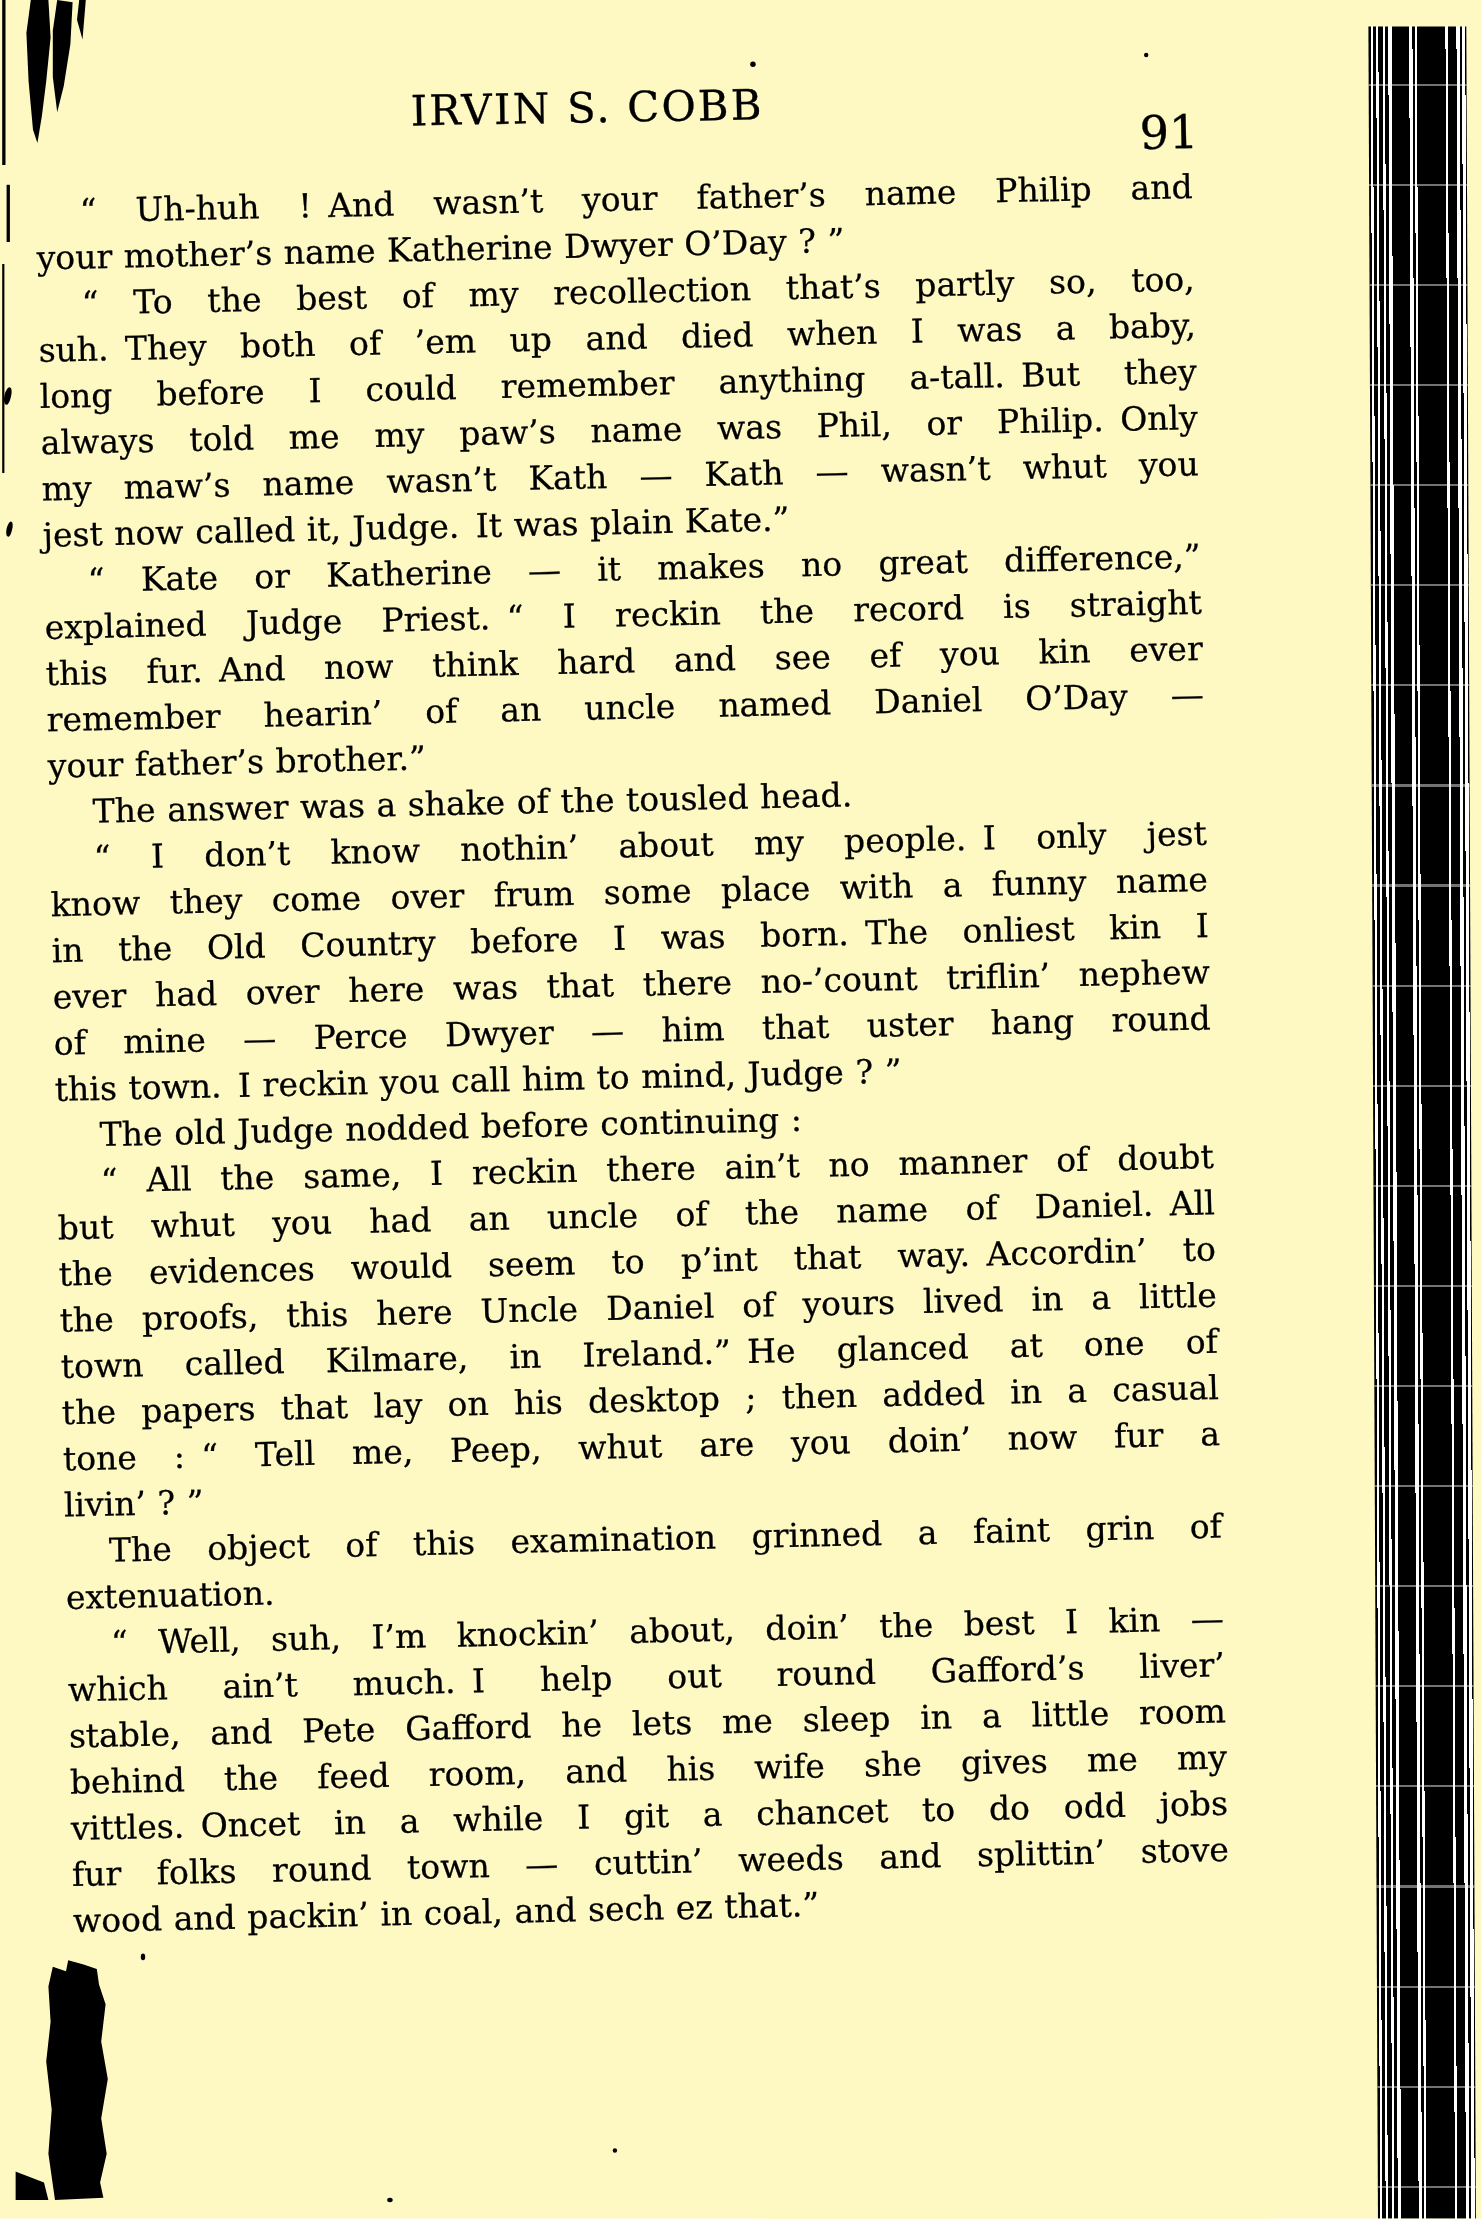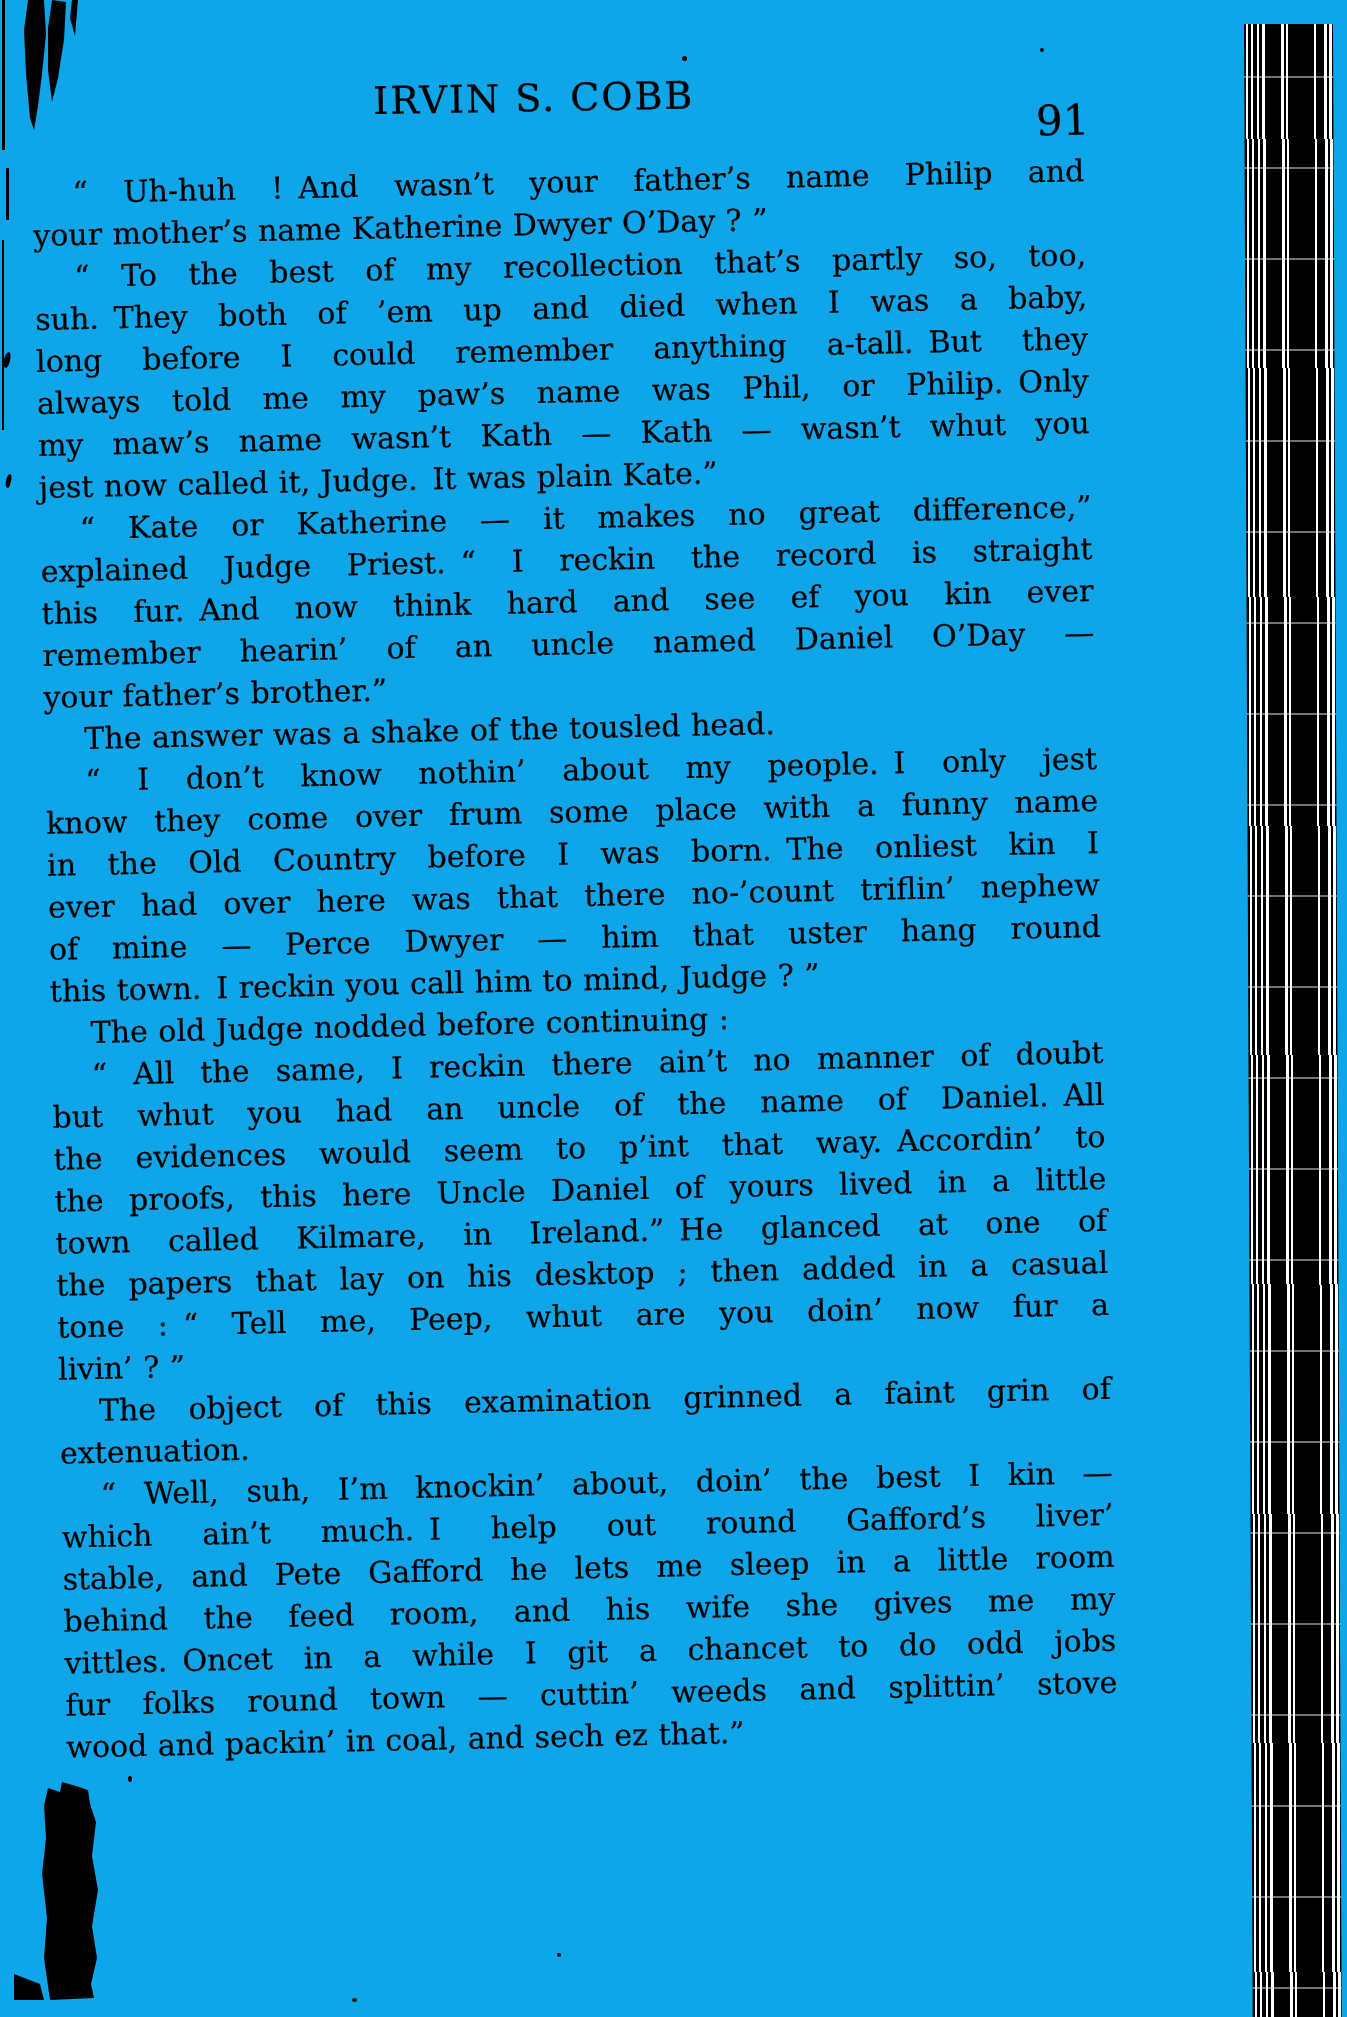--- a/index.html
+++ b/index.html
@@ -1,17 +1,17 @@
 <!DOCTYPE html>
 <html><head>
 <meta charset="utf-8">
 <style>
   html,body{margin:0;padding:0;background:#ffffff;}
   .page{
-    position:relative;width:1347px;height:2017px;background:#0ea5e9;
+    position:relative;width:1347px;height:2017px;background:#fef9c3;
     overflow:hidden;color:#000;
     font-family:"DejaVu Serif","Liberation Serif",serif;
   }
   
   .running-head{position:absolute;left:0;top:0;width:1347px;height:160px;}
   .head-title{
     position:absolute;left:373px;top:82px;font-size:38px;line-height:1;
     letter-spacing:2px;transform:rotate(-1deg);transform-origin:0 0;
     -webkit-text-stroke:0.3px #000;white-space:nowrap;
   }

